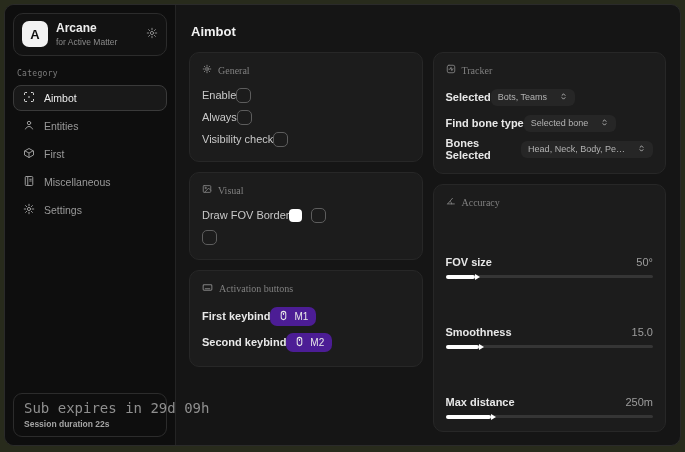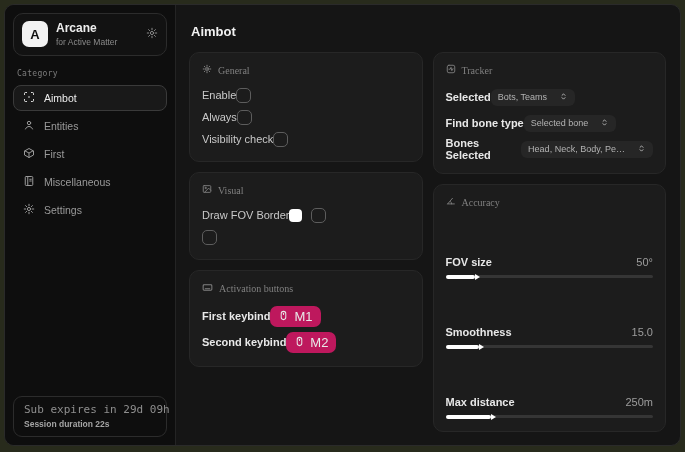--- a/index.html
+++ b/index.html
@@ -13,41 +13,41 @@
   .logo { width:26px; height:26px; background:#f2f2f2; border-radius:7px; display:flex; align-items:center; justify-content:center; font-weight:bold; color:#111; font-size:13px; flex-shrink:0; }
   .side-header-text { flex:1; min-width:0; }
   .app-title { font-size:12px; font-weight:bold; color:#ededed; line-height:1.3; }
   .app-sub { font-size:8.5px; color:#8a8a8a; line-height:1.3; }
   .icon-btn { background:none; border:none; color:#8a8a8a; display:flex; align-items:center; cursor:pointer; padding:0; }
   .category { font-family:"DejaVu Sans Mono", monospace; font-size:8px; color:#7d7d7d; margin:13px 4px 7px; letter-spacing:.3px; }
   .side-item { display:flex; align-items:center; gap:9px; height:26px; padding:0 9px; border-radius:8px; color:#9a9a9a; font-size:10.5px; margin-bottom:2px; border:1px solid transparent; cursor:pointer; }
   .side-item.selected { background:#191919; border-color:#3a3a3a; color:#ededed; }
   .side-item svg { flex-shrink:0; }
   .side-footer { position:absolute; bottom:8px; left:8px; right:8px; border:1px solid #2c2c2c; border-radius:9px; padding:6px 10px 7px; }
-  .foot-line1 { font-family:"DejaVu Sans Mono", monospace; font-size:11px; color:#8f8f8f; margin-bottom:3px; white-space:nowrap; }
+  .foot-line1 { font-family:"DejaVu Sans Mono", monospace; font-size:14px; color:#8f8f8f; margin-bottom:3px; white-space:nowrap; }
   .foot-line2 { font-size:8.5px; font-weight:bold; color:#a5a5a5; }
 
   
   .main { flex:1; padding:12px 14px 12px 13px; }
   .main-title { font-size:13px; font-weight:bold; color:#f2f2f2; margin:7px 0 13px 2px; }
   .columns { display:flex; gap:10px; align-items:flex-start; }
   .col { flex:1; display:flex; flex-direction:column; gap:10px; min-width:0; }
   .card { background:#1c1c1c; border:1px solid #272727; border-radius:10px; padding:9px 12px 11px; }
   .card-head { display:flex; align-items:center; gap:6px; font-family:Liberation Serif, serif; font-size:10px; color:#808080; margin:2px 0 8px; }
   .card-head svg { color:#808080; }
   .row { display:flex; align-items:center; justify-content:flex-start; height:22px; }
   .row.tall { height:26px; }
   .row-label { font-size:11px; color:#c9c9c9; }
   .row-label.strong { font-weight:bold; color:#e8e8e8; }
   .row-right { display:flex; align-items:center; }
   .chk { width:15px; height:15px; border:1.5px solid #5d5d5d; border-radius:5px; background:transparent; cursor:pointer; }
   .swatch { width:13px; height:13px; border-radius:4px; margin-right:9px; cursor:pointer; }
   .pill { background:#262626; border-radius:6px; padding:3px 7px; display:flex; align-items:center; gap:12px; font-size:9px; color:#b3b3b3; cursor:pointer; white-space:nowrap; }
   .pill .pill-text { max-width:110px; overflow:hidden; text-overflow:ellipsis; }
-  .kbd-pill { background:#be185d; border-radius:7px; padding:3px 8px; display:flex; align-items:center; gap:5px; font-size:13px; color:#e8e8e8; cursor:pointer; }
+  .kbd-pill { background:#4c1d95; border-radius:7px; padding:3px 8px; display:flex; align-items:center; gap:5px; font-size:10px; color:#e8e8e8; cursor:pointer; }
   .acc-row { margin-bottom:10px; }
   .acc-row:last-child { margin-bottom:2px; }
   .acc-top { display:flex; align-items:center; justify-content:space-between; height:18px;margin-top:45px; }
   .acc-value { font-size:11px; color:#9d9d9d; }
   .slider { position:relative; height:3px; background:#353535; border-radius:2px; margin-top:4px; cursor:pointer; }
   .slider-fill { position:absolute; left:0; top:-0.5px; height:4px; background:#ffffff; border-radius:2px; }
   .slider-fill::after { content:''; position:absolute; right:-5px; top:50%; transform:translateY(-50%); width:0; height:0; border-left:5px solid #fff; border-top:3px solid transparent; border-bottom:3px solid transparent; }
 </style>
 </head>
 <body>

